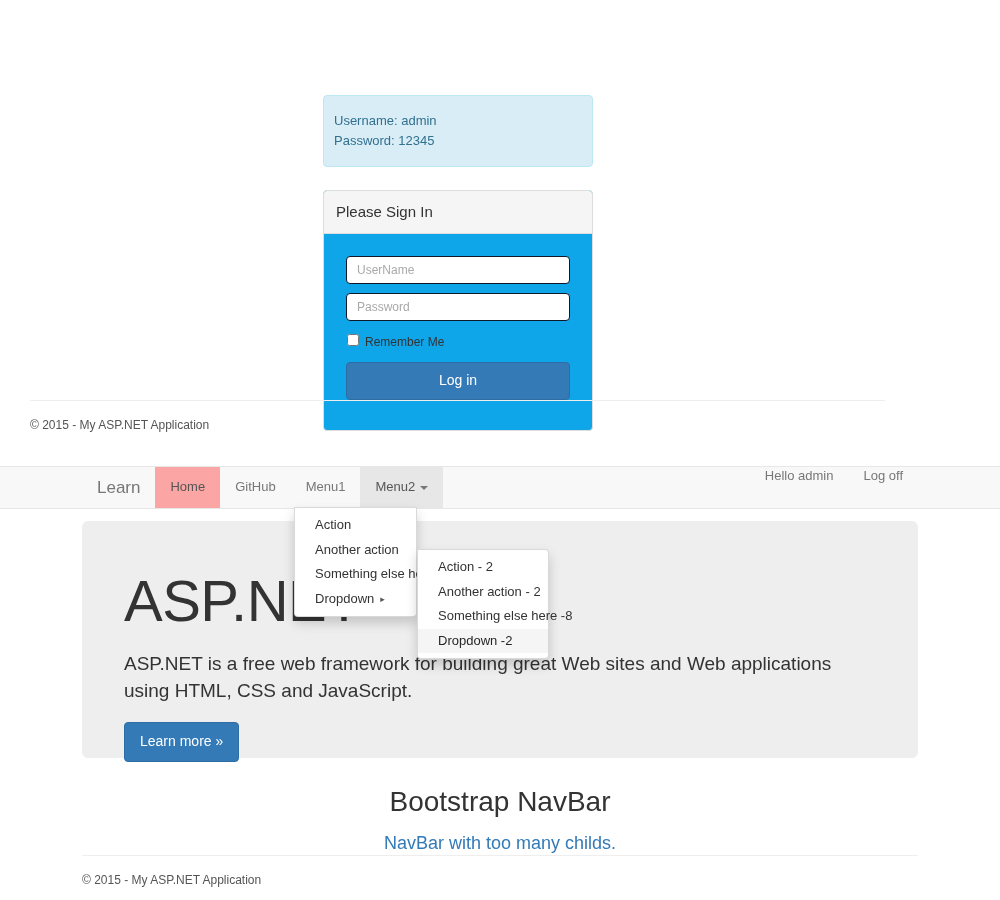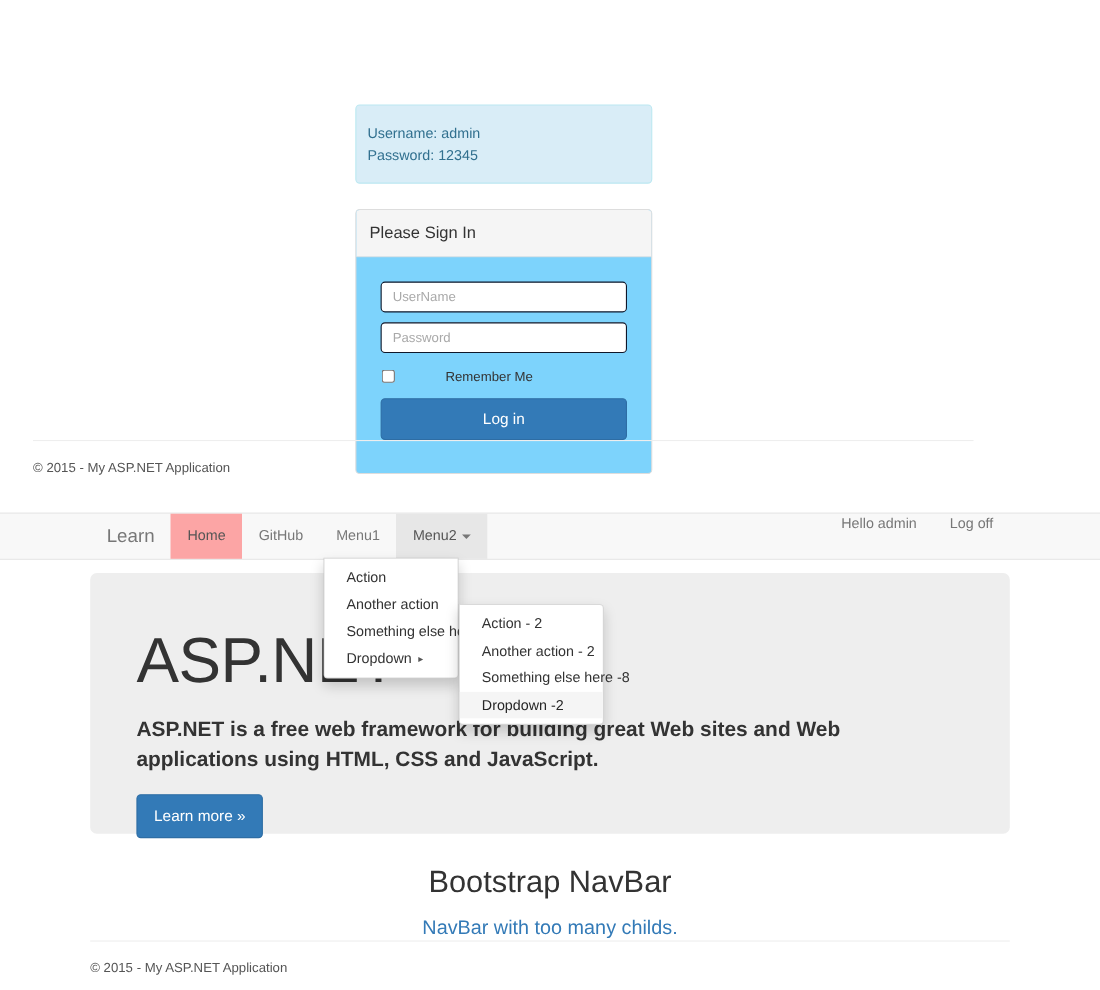--- a/index.html
+++ b/index.html
@@ -39,21 +39,21 @@
     color: #31708f;
     border-radius: 4px;
     padding: 15px 15px 15px 10px;
     font-size: 13px;
     line-height: 1.55;
   }
   .alert-line { display: block; }
 
   .panel {
     margin-top: 23px;
-    background: #7dd3fc;
+    background: #0ea5e9;
     border: 1px solid #dddddd;
     border-radius: 4px;
   }
   .panel-heading {
     background-color: #f5f5f5;
     border-bottom: 1px solid #dddddd;
     border-radius: 3px 3px 0 0;
     padding: 10px 12px;
   }
   .panel-title {
@@ -78,25 +78,24 @@
     background-image: none;
     border: 1px solid #0f172a;
     border-radius: 4px;
     outline: none;
   }
   .form-control::placeholder { color: #a9a9a9; opacity: 1; }
   .form-group { margin-bottom: 9px; }
 
   .checkbox-row {
     display: flex;
-    align-items: center;
+    align-items: flex-start;
     margin: 13px 0 11px 0;
     font-size: 12px;
     color: #333333;
-    gap: 40px;
   }
   .checkbox-row input[type="checkbox"] {
     margin: 0 6px 0 1px;
     width: 12px;
     height: 12px;
   }
   .btn-primary {
     display: block;
     width: 100%;
     padding: 8px 12px;
@@ -267,21 +266,21 @@
     margin: 0;
     font-size: 58px;
     font-weight: normal;
     color: #333333;
     line-height: 1.1;
     letter-spacing: -0.5px;
   }
   .jumbotron p.lead {
     margin: 17px 0 0 0;
     font-size: 19px;
-    font-weight: bold;
+    font-weight: normal;
     line-height: 1.45;
     color: #333333;
   }
   .btn-learn {
     display: inline-block;
     margin-top: 17px;
     padding: 9px 15px;
     font-size: 14px;
     font-family: "Liberation Sans", sans-serif;
     color: #ffffff;

